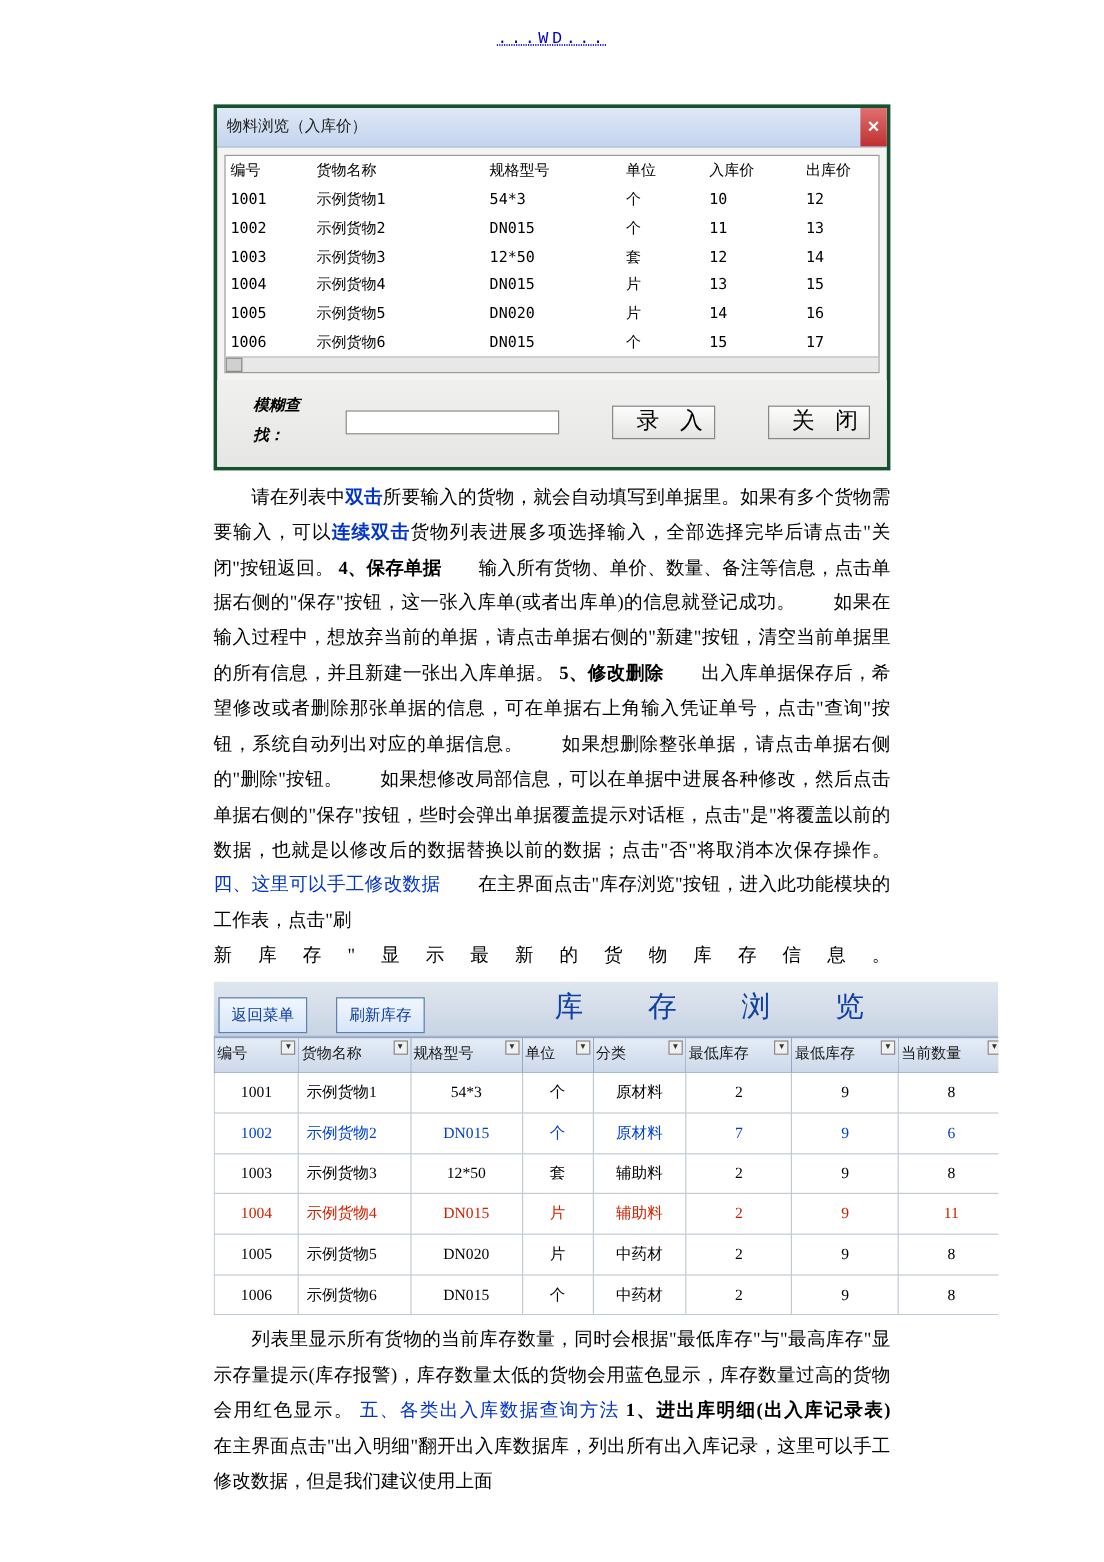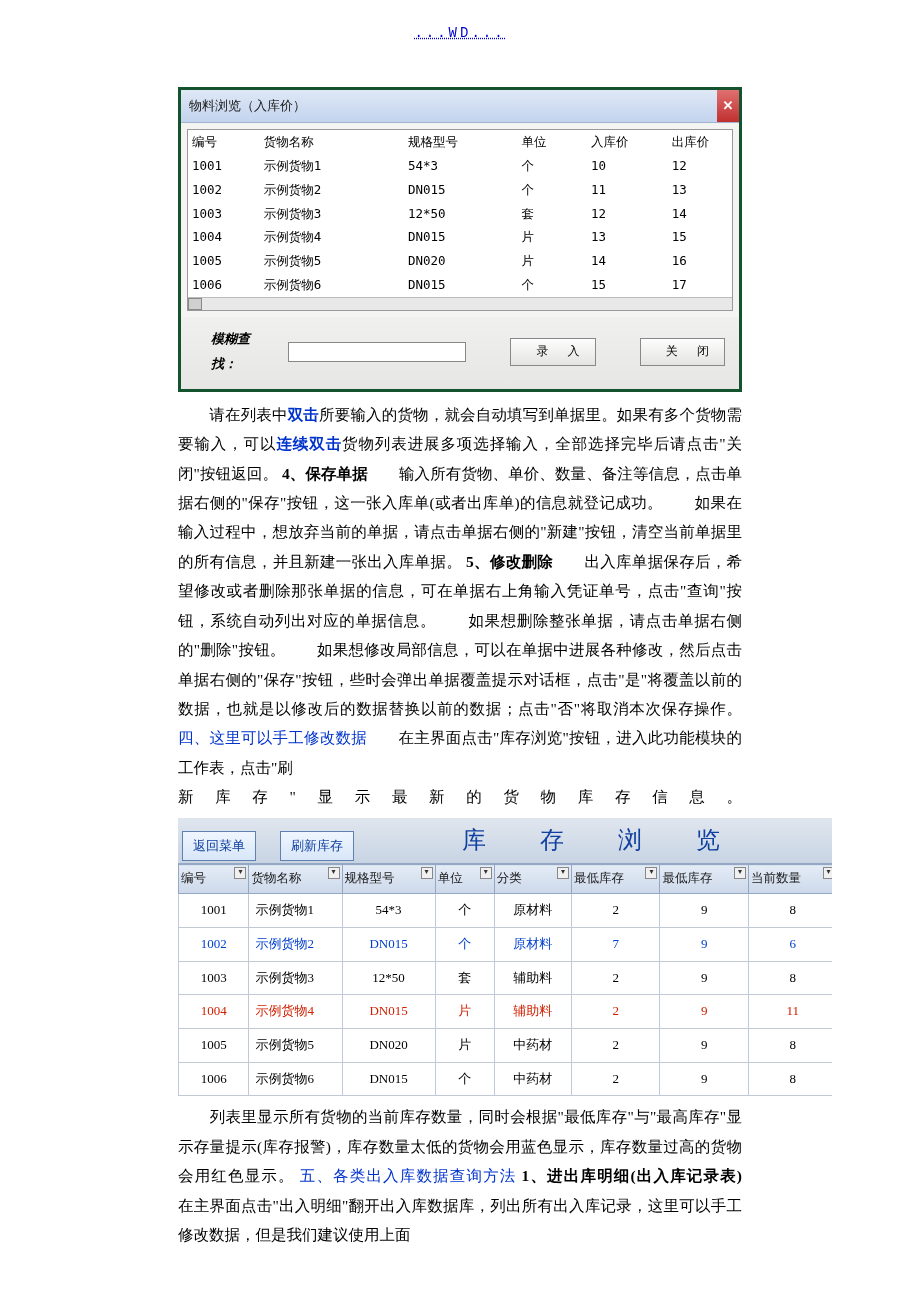--- a/index.html
+++ b/index.html
@@ -109,22 +109,22 @@
   }
   .dlg-btn {
     width: 80px;
     height: 26px;
     border: 1px solid #888;
     background: linear-gradient(#fdfdfd,#e4e4e2);
     display: flex;
     align-items: center;
     justify-content: center;
     letter-spacing: 6px;
-    font-family: Liberation Mono, monospace;
-    font-size: 12px;
+    font-family: Liberation Sans, sans-serif;
+    font-size: 19px;
     padding-left: 16px;
   }
   .dlg-spacer { flex: 1; }
   
   .inv-wrap {
     margin: 6px 0 6px 90px;
     font-family: "SimSun";
     overflow: hidden;
   }
   .inv-header {

